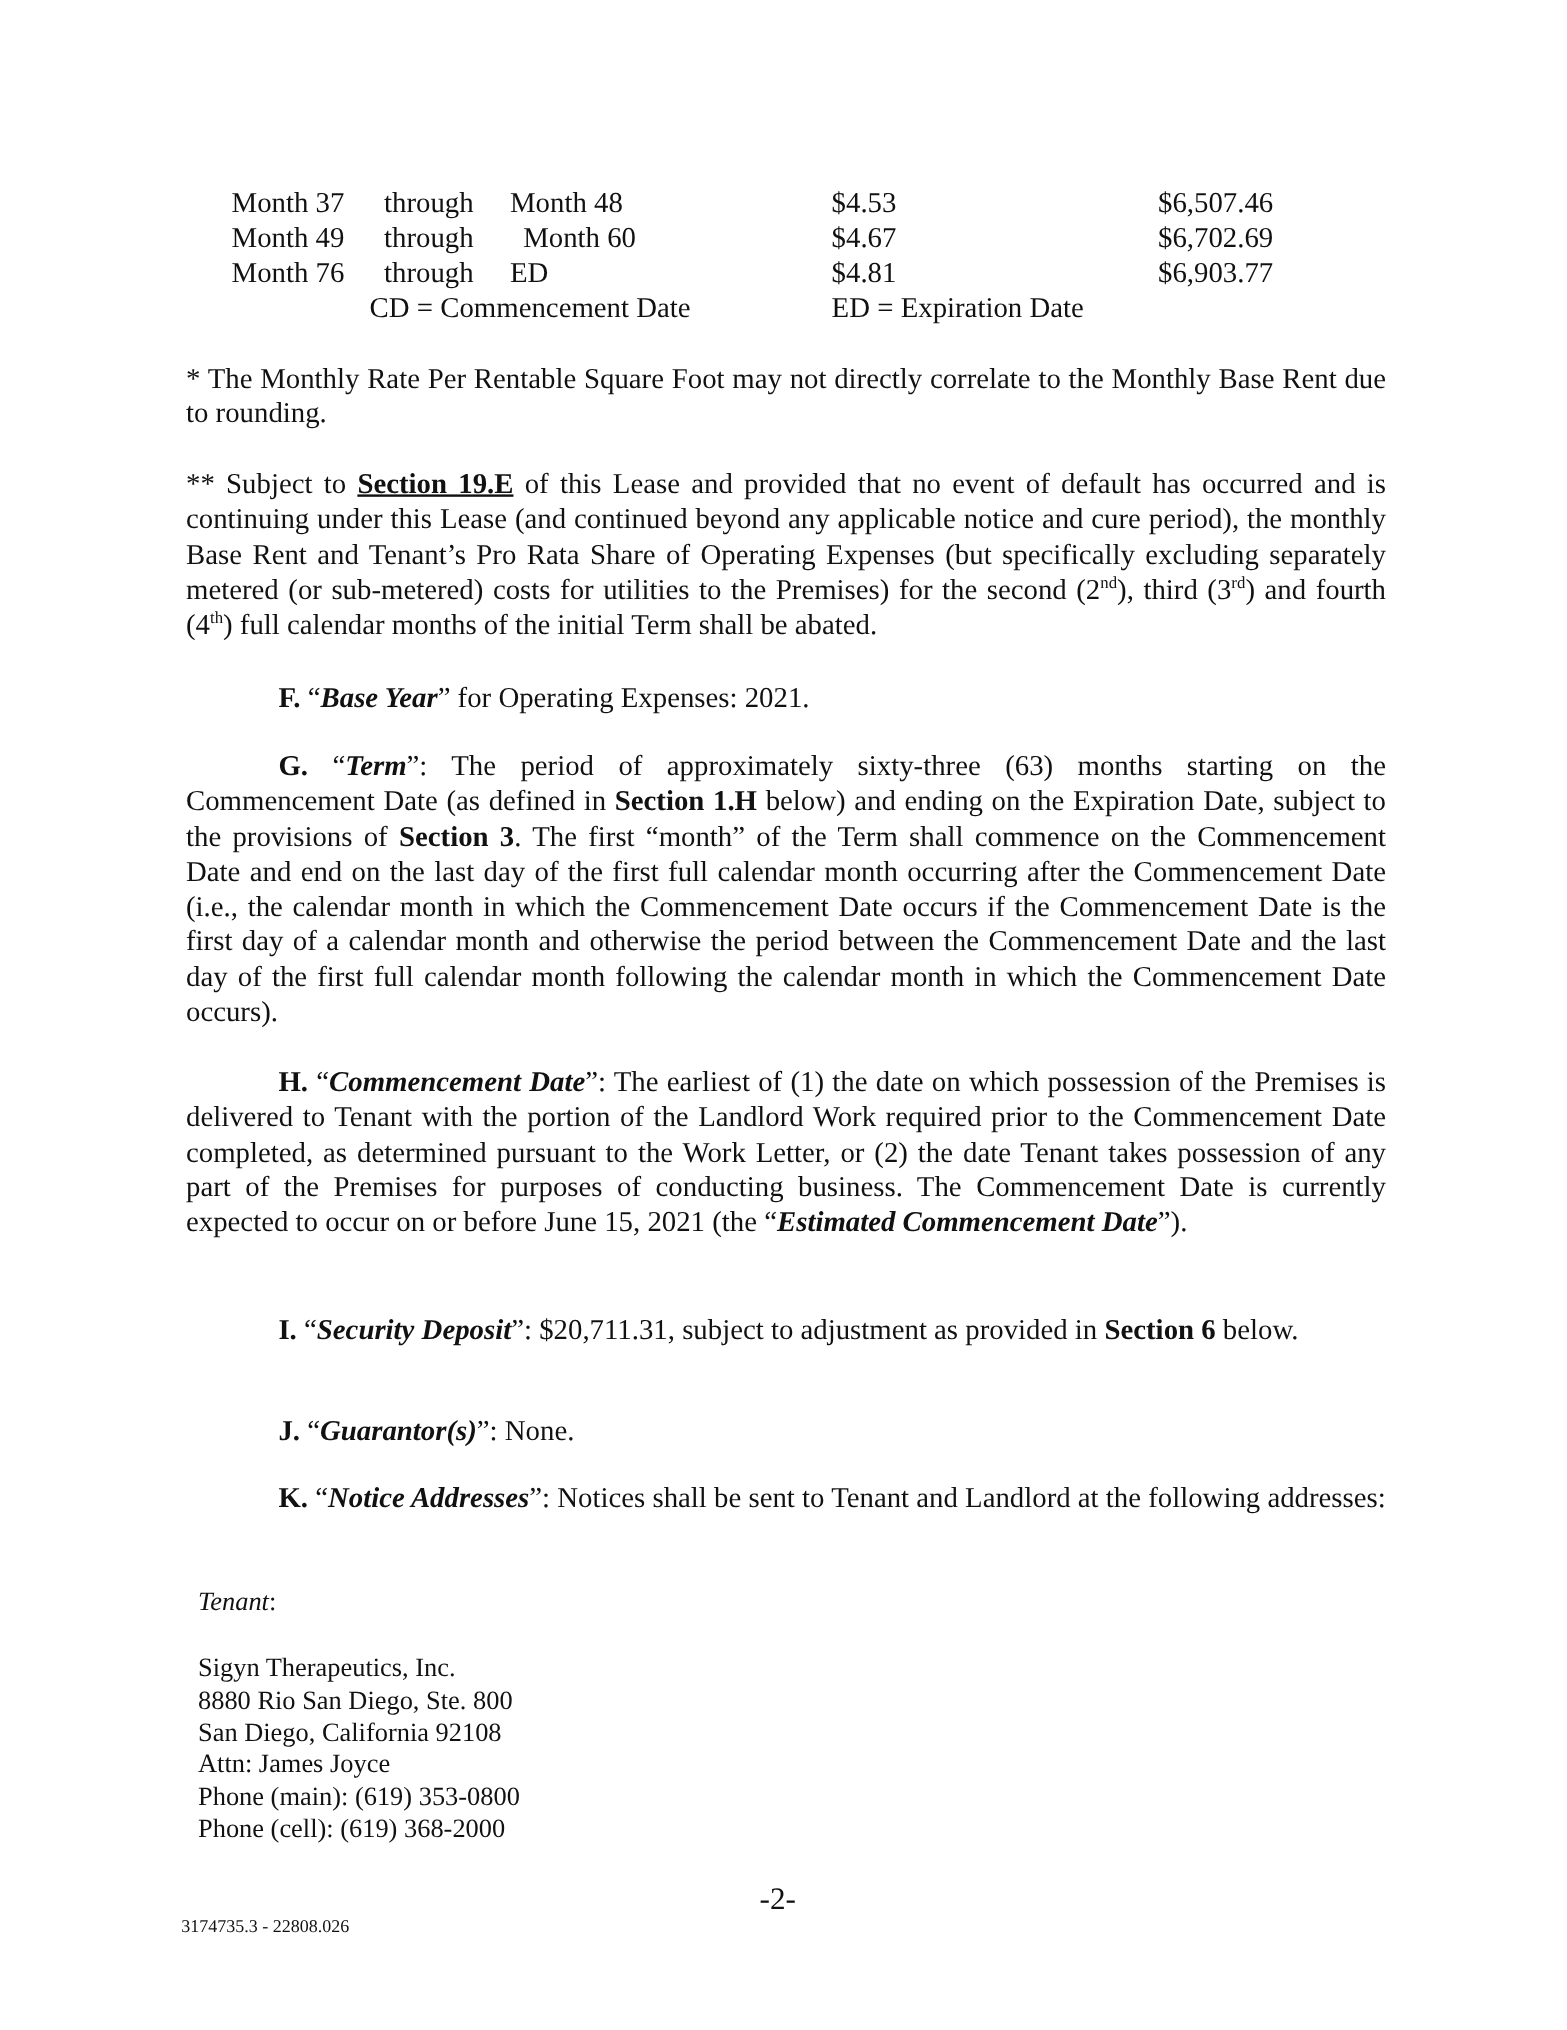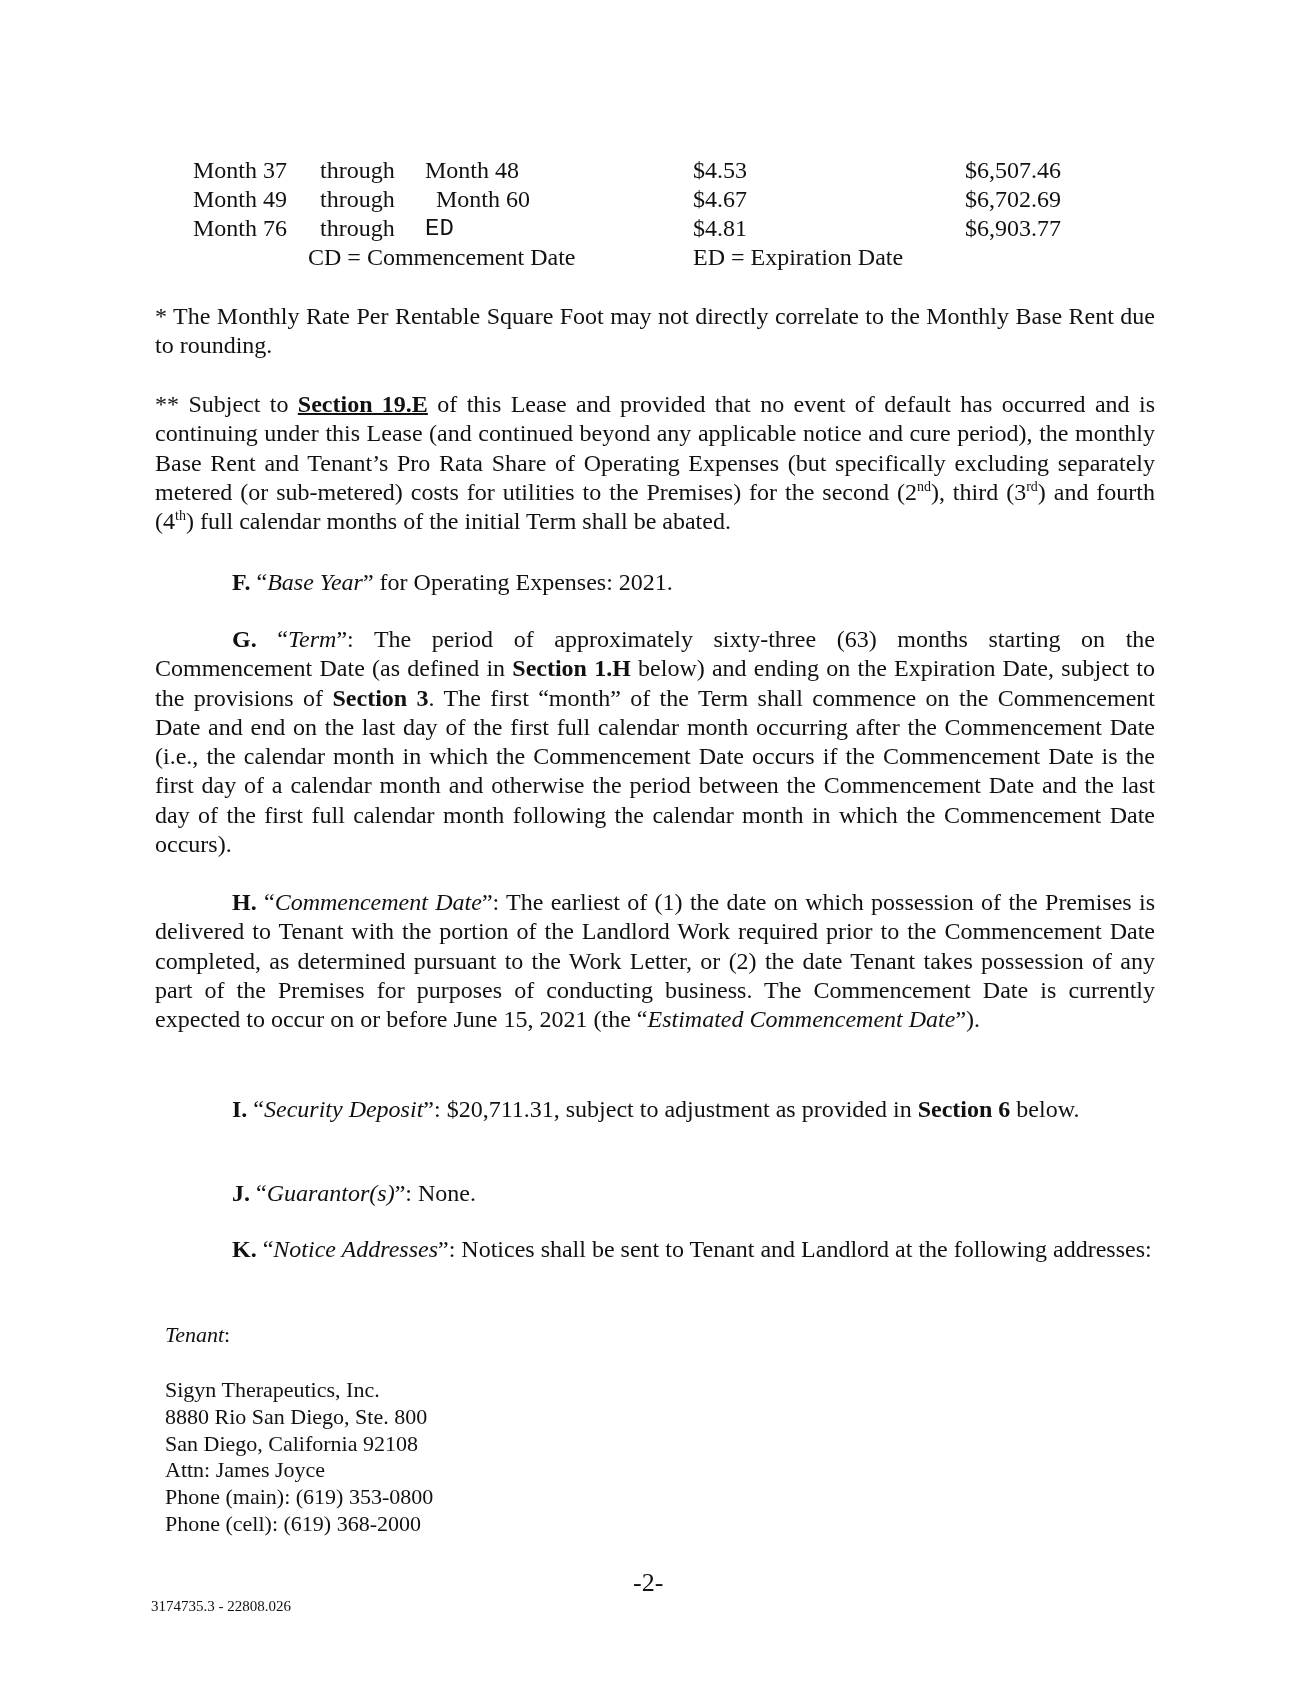--- a/index.html
+++ b/index.html
@@ -2,21 +2,21 @@
 <html><head>
 <meta charset="utf-8">
 <style>
   html, body { margin:0; padding:0; background:#ffffff; }
   body { width:1306px; height:1692px; position:relative; overflow:hidden;
          font-family:"Liberation Serif", "DejaVu Serif", serif; color:#111; }
   .abs { position:absolute; white-space:nowrap; font-size:24px; line-height:29px; }
   .para { position:absolute; left:155px; width:1000px; font-size:24px; line-height:29.3px; text-align:justify; }
   .para .ind { display:inline-block; width:77px; }
   b { font-weight:bold; }
-  .bi { font-weight:normal; font-style:italic; }
+  .bi { font-weight:bold; font-style:italic; }
   u.sec { text-decoration-thickness:2px; }
   sup { font-size:14px; line-height:0; vertical-align:9px; }
   .addr { position:absolute; left:165px; font-size:22px; line-height:26.8px; }
   .addr div { white-space:nowrap; }
   .pageno { position:absolute; left:633px; top:1568px; font-size:26px; }
   .footer { position:absolute; left:151px; top:1598px; font-size:15px; }
 </style>
 </head>
 <body>
 
@@ -28,21 +28,21 @@
   <div class="abs" style="left:965px;top:156px;">$6,507.46</div>
 
   <div class="abs" style="left:193px;top:185px;font-family:Liberation Serif, serif;">Month 49</div>
   <div class="abs" style="left:320px;top:185px;">through</div>
   <div class="abs" style="left:436px;top:185px;">Month 60</div>
   <div class="abs" style="left:693px;top:185px;">$4.67</div>
   <div class="abs" style="left:965px;top:185px;">$6,702.69</div>
 
   <div class="abs" style="left:193px;top:214px;">Month 76</div>
   <div class="abs" style="left:320px;top:214px;">through</div>
-  <div class="abs" style="left:425px;top:214px;font-family:Liberation Mono, monospace;">ED</div>
+  <div class="abs" style="left:425px;top:214px;">ED</div>
   <div class="abs" style="left:693px;top:214px;">$4.81</div>
   <div class="abs" style="left:965px;top:214px;">$6,903.77</div>
 
   <div class="abs" style="left:308px;top:243px;">CD = Commencement Date</div>
   <div class="abs" style="left:693px;top:243px;">ED = Expiration Date</div>
 </div>
 
 <div class="para" style="top:302px;">* The Monthly Rate Per Rentable Square Foot may not directly correlate to the Monthly Base Rent due to rounding.</div>
 
 <div class="para" style="top:390px;"><span>** Subject to </span><u class="sec"><b>Section 19.E</b></u><span> of this Lease and provided that no event of default has occurred and is continuing under this Lease (and continued beyond any applicable notice and cure period), the monthly Base Rent and Tenant’s Pro Rata Share of Operating Expenses (but specifically excluding separately metered (or sub-metered) costs for utilities to the Premises) for the second (2</span><sup>nd</sup><span>), third (3</span><sup>rd</sup><span>) and fourth (4</span><sup>th</sup><span>) full calendar months of the initial Term shall be abated.</span></div>

